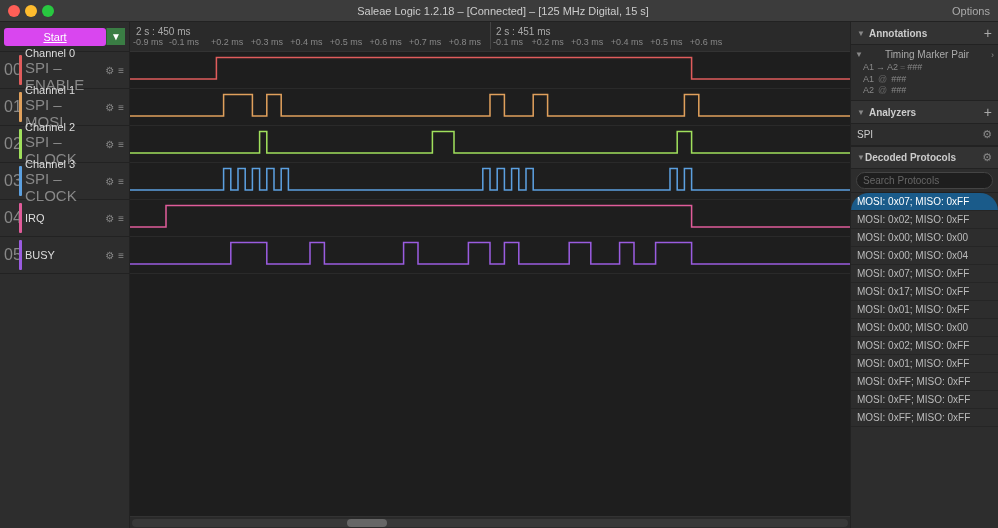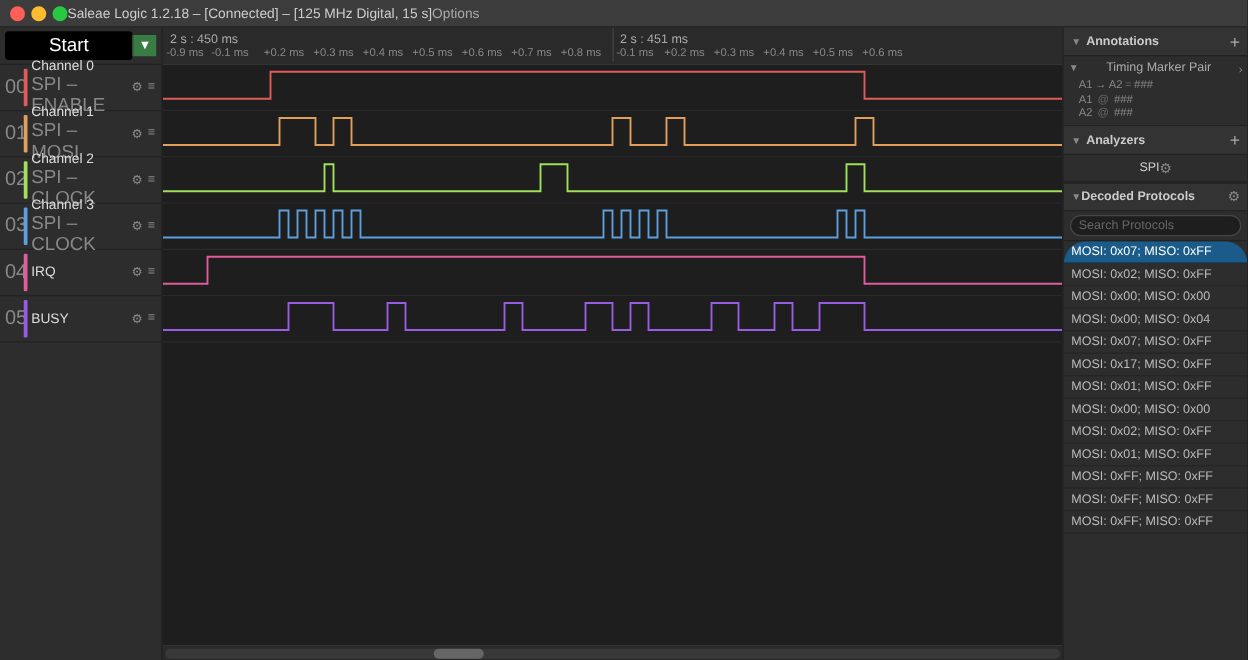--- a/index.html
+++ b/index.html
@@ -14,20 +14,21 @@
       display: flex;
       flex-direction: column;
     }
 
     
     .titlebar {
       background: #3c3c3c;
       height: 22px;
       display: flex;
       align-items: center;
+      justify-content: space-between;
       padding: 0 8px;
       border-bottom: 1px solid #222;
       flex-shrink: 0;
     }
     .titlebar-traffic {
       display: flex;
       gap: 5px;
     }
     .traffic-btn {
       width: 12px; height: 12px;
@@ -65,28 +66,29 @@
 
     .start-button-area {
       height: 30px;
       background: #2d2d2d;
       display: flex;
       align-items: center;
       padding: 2px 4px;
       border-bottom: 1px solid #222;
     }
     .start-btn {
-      background: #000000;
+      background: #d946ef;
       color: #fff;
       border: none;
       border-radius: 3px;
       padding: 3px 12px;
-      font-size: 15px;
-      cursor: pointer;
-      flex: 1;
+      font-size: 11px;
+      cursor: pointer;
+      flex: 1;
+      text-decoration: underline;
     }
     .start-arrow {
       background: #3a7d44;
       color: #fff;
       border: none;
       border-left: 1px solid #2a5e32;
       padding: 3px 4px;
       font-size: 10px;
       cursor: pointer;
     }
@@ -274,21 +276,21 @@
       color: #888;
       font-size: 9px;
     }
 
     .analyzers-section {
       border-bottom: 1px solid #222;
     }
     .spi-row {
       display: flex;
       align-items: center;
-      justify-content: center;
+      justify-content: space-between;
       padding: 4px 6px;
       border-bottom: 1px solid #222;
     }
     .spi-label {
       color: #ccc;
       font-size: 10px;
     }
     .gear-icon {
       color: #888;
       font-size: 11px;

